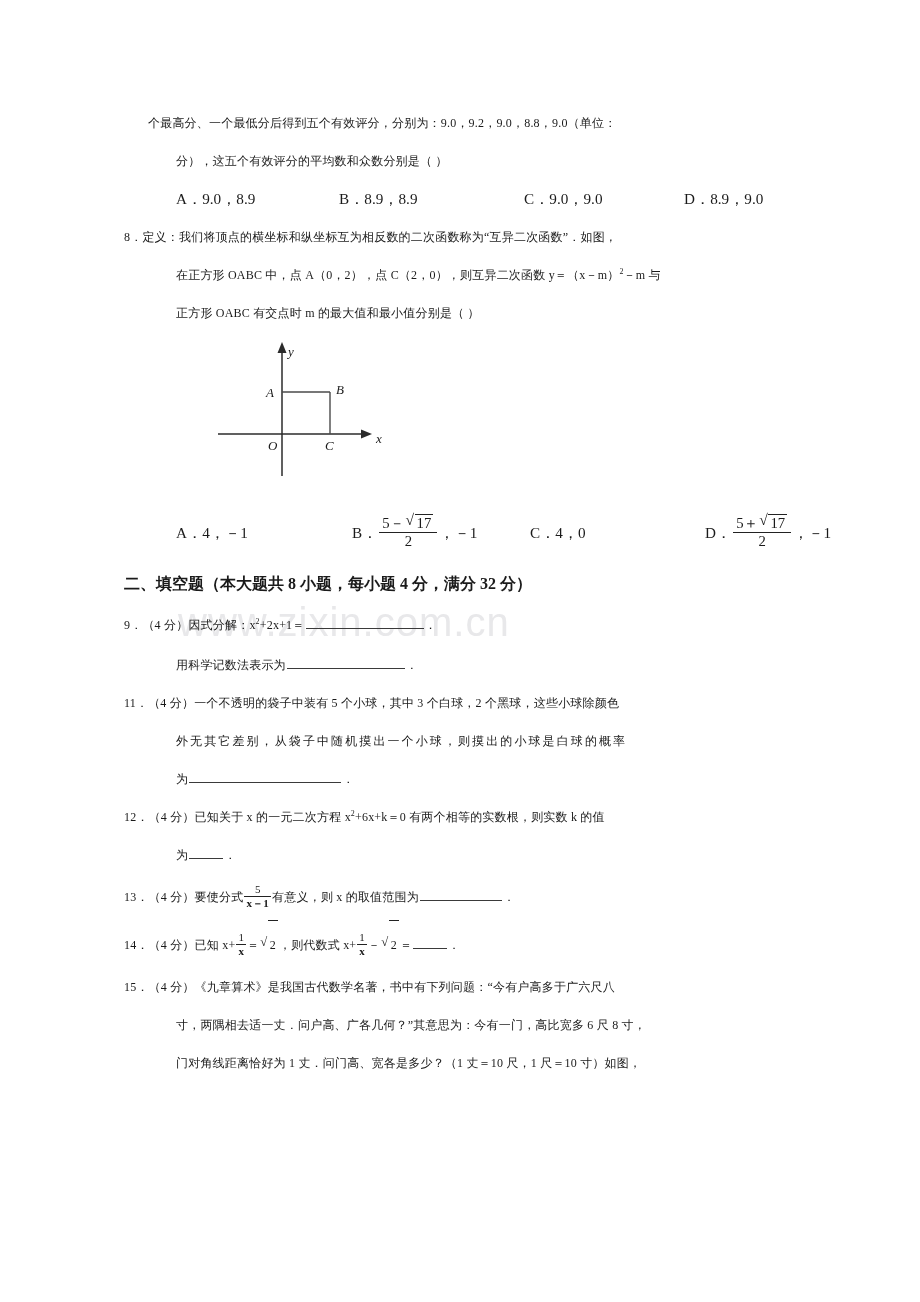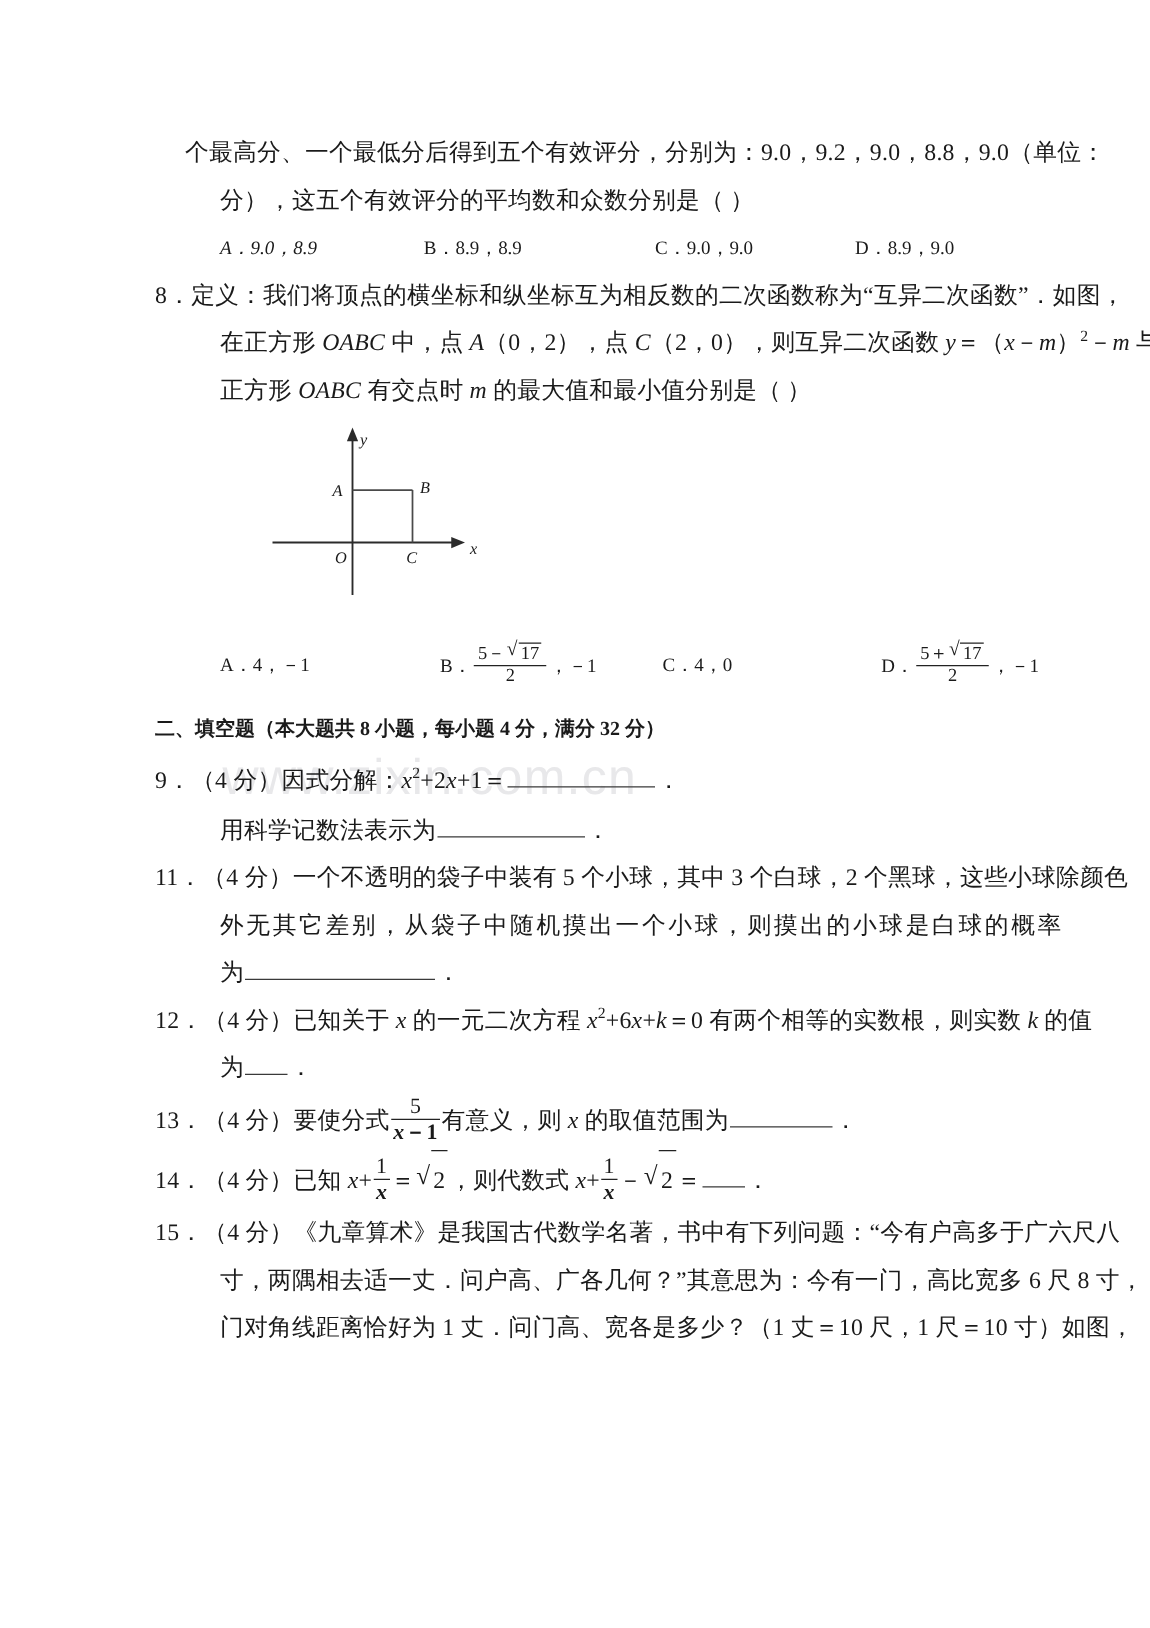--- a/index.html
+++ b/index.html
@@ -36,41 +36,40 @@
     pointer-events: none;
     user-select: none;
   }
   .content {
     position: relative;
     z-index: 2;
     padding: 0 82px 0 148px;
     padding-top: 104px;
   }
   .line {
-    font-size: 19px;
+    font-size: 12px;
     line-height: 38px;
     white-space: nowrap;
     letter-spacing: 0.2px;
   }
   .indent {
     padding-left: 28px;
   }
   .opts {
     display: block;
     font-size: 15.2px;
     line-height: 38px;
     padding-left: 28px;
     white-space: nowrap;
   }
-  .opt-a { display: inline-block; width: 163px; font-style: italic; }
+  .opt-a { display: inline-block; width: 163px; }
   .opt-b { display: inline-block; width: 185px; }
   .opt-c { display: inline-block; width: 160px; }
   .opt-d { display: inline-block; }
   .it {
-    font-style: italic;
   }
   sup {
     font-size: 0.66em;
     vertical-align: super;
     line-height: 0;
   }
   .sec-head {
     font-size: 16px;
     font-weight: bold;
     line-height: 40px;

